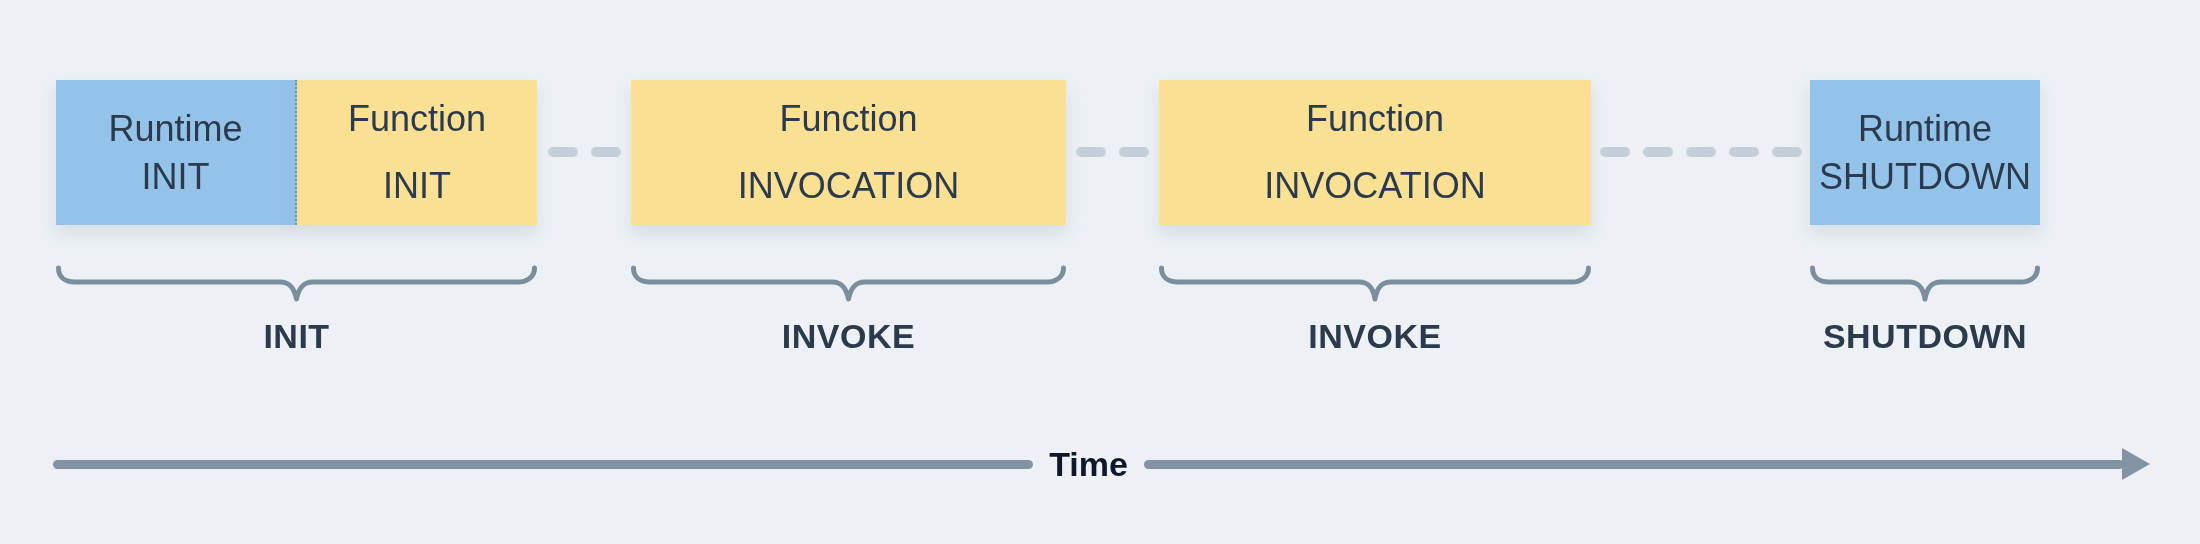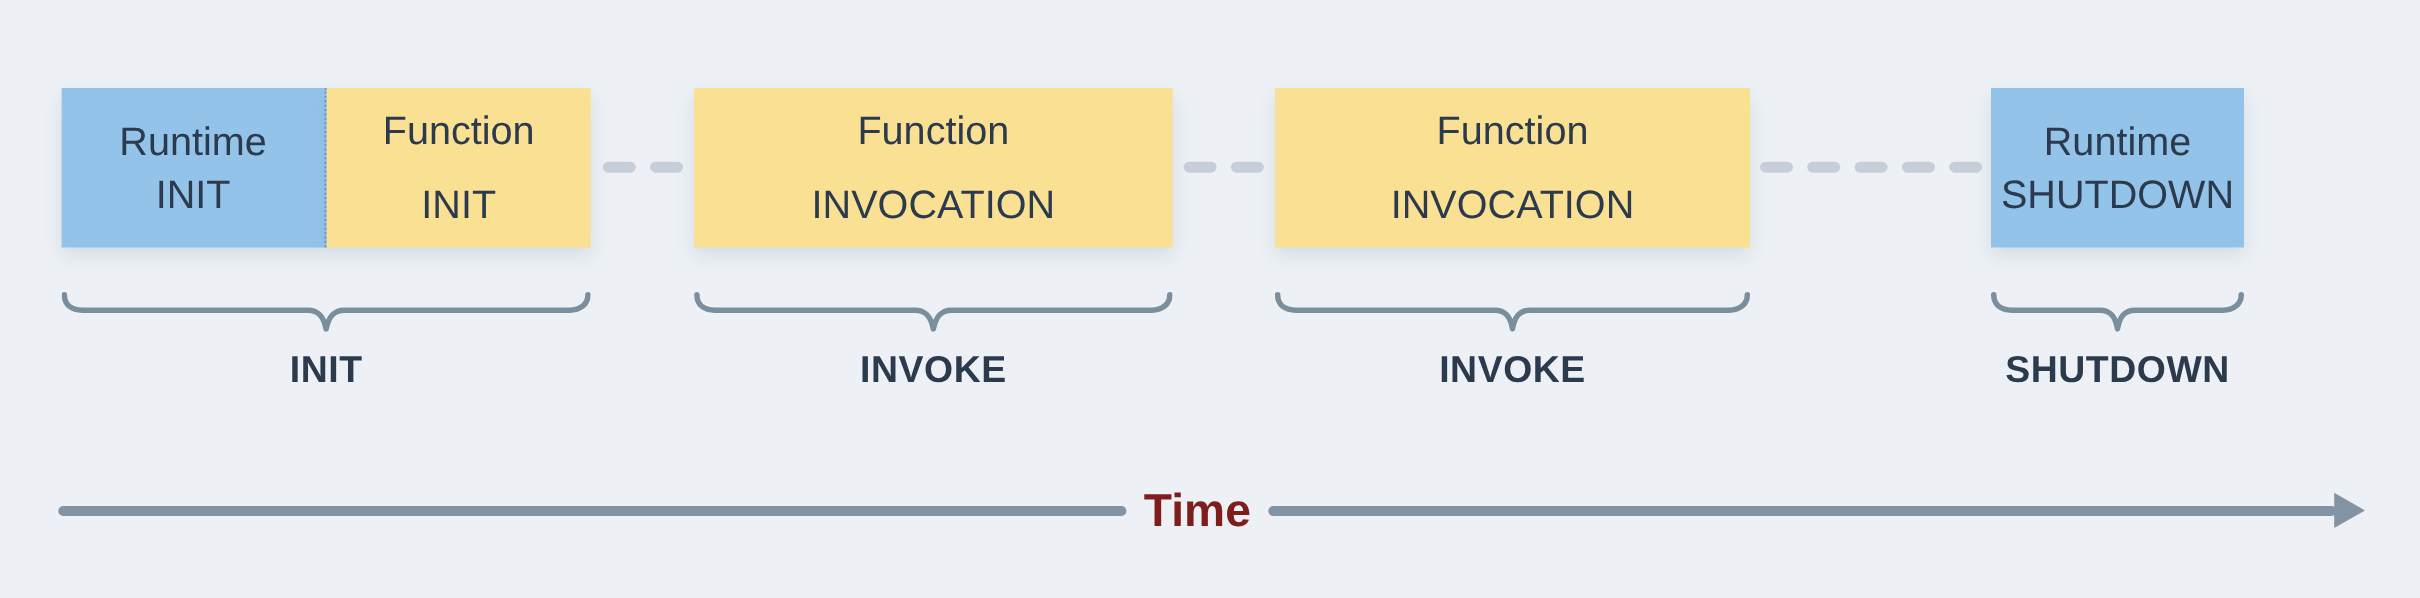--- a/index.html
+++ b/index.html
@@ -55,21 +55,21 @@
   #label-invoke-1{left:631px;width:435px;}
   #label-invoke-2{left:1159px;width:432px;}
   #label-shutdown{left:1810px;width:230px;}
 
   
   .time-axis{
     position:absolute;left:53px;top:446px;width:2097px;height:36px;
     display:flex;align-items:center;
   }
   .axis-line{height:9px;background:#8294a4;border-radius:5px;flex:1;}
-  .axis-label{margin:0 16px;font-size:42px;font-weight:700;color:#7f1d1d;white-space:nowrap;}
+  .axis-label{margin:0 16px;font-size:34px;font-weight:700;color:#0f172a;white-space:nowrap;}
   .arrow-head{
     width:0;height:0;flex:0 0 auto;margin-left:-2px;
     border-left:28px solid #8294a4;
     border-top:16px solid transparent;
     border-bottom:16px solid transparent;
   }
 </style>
 </head>
 <body>
 

